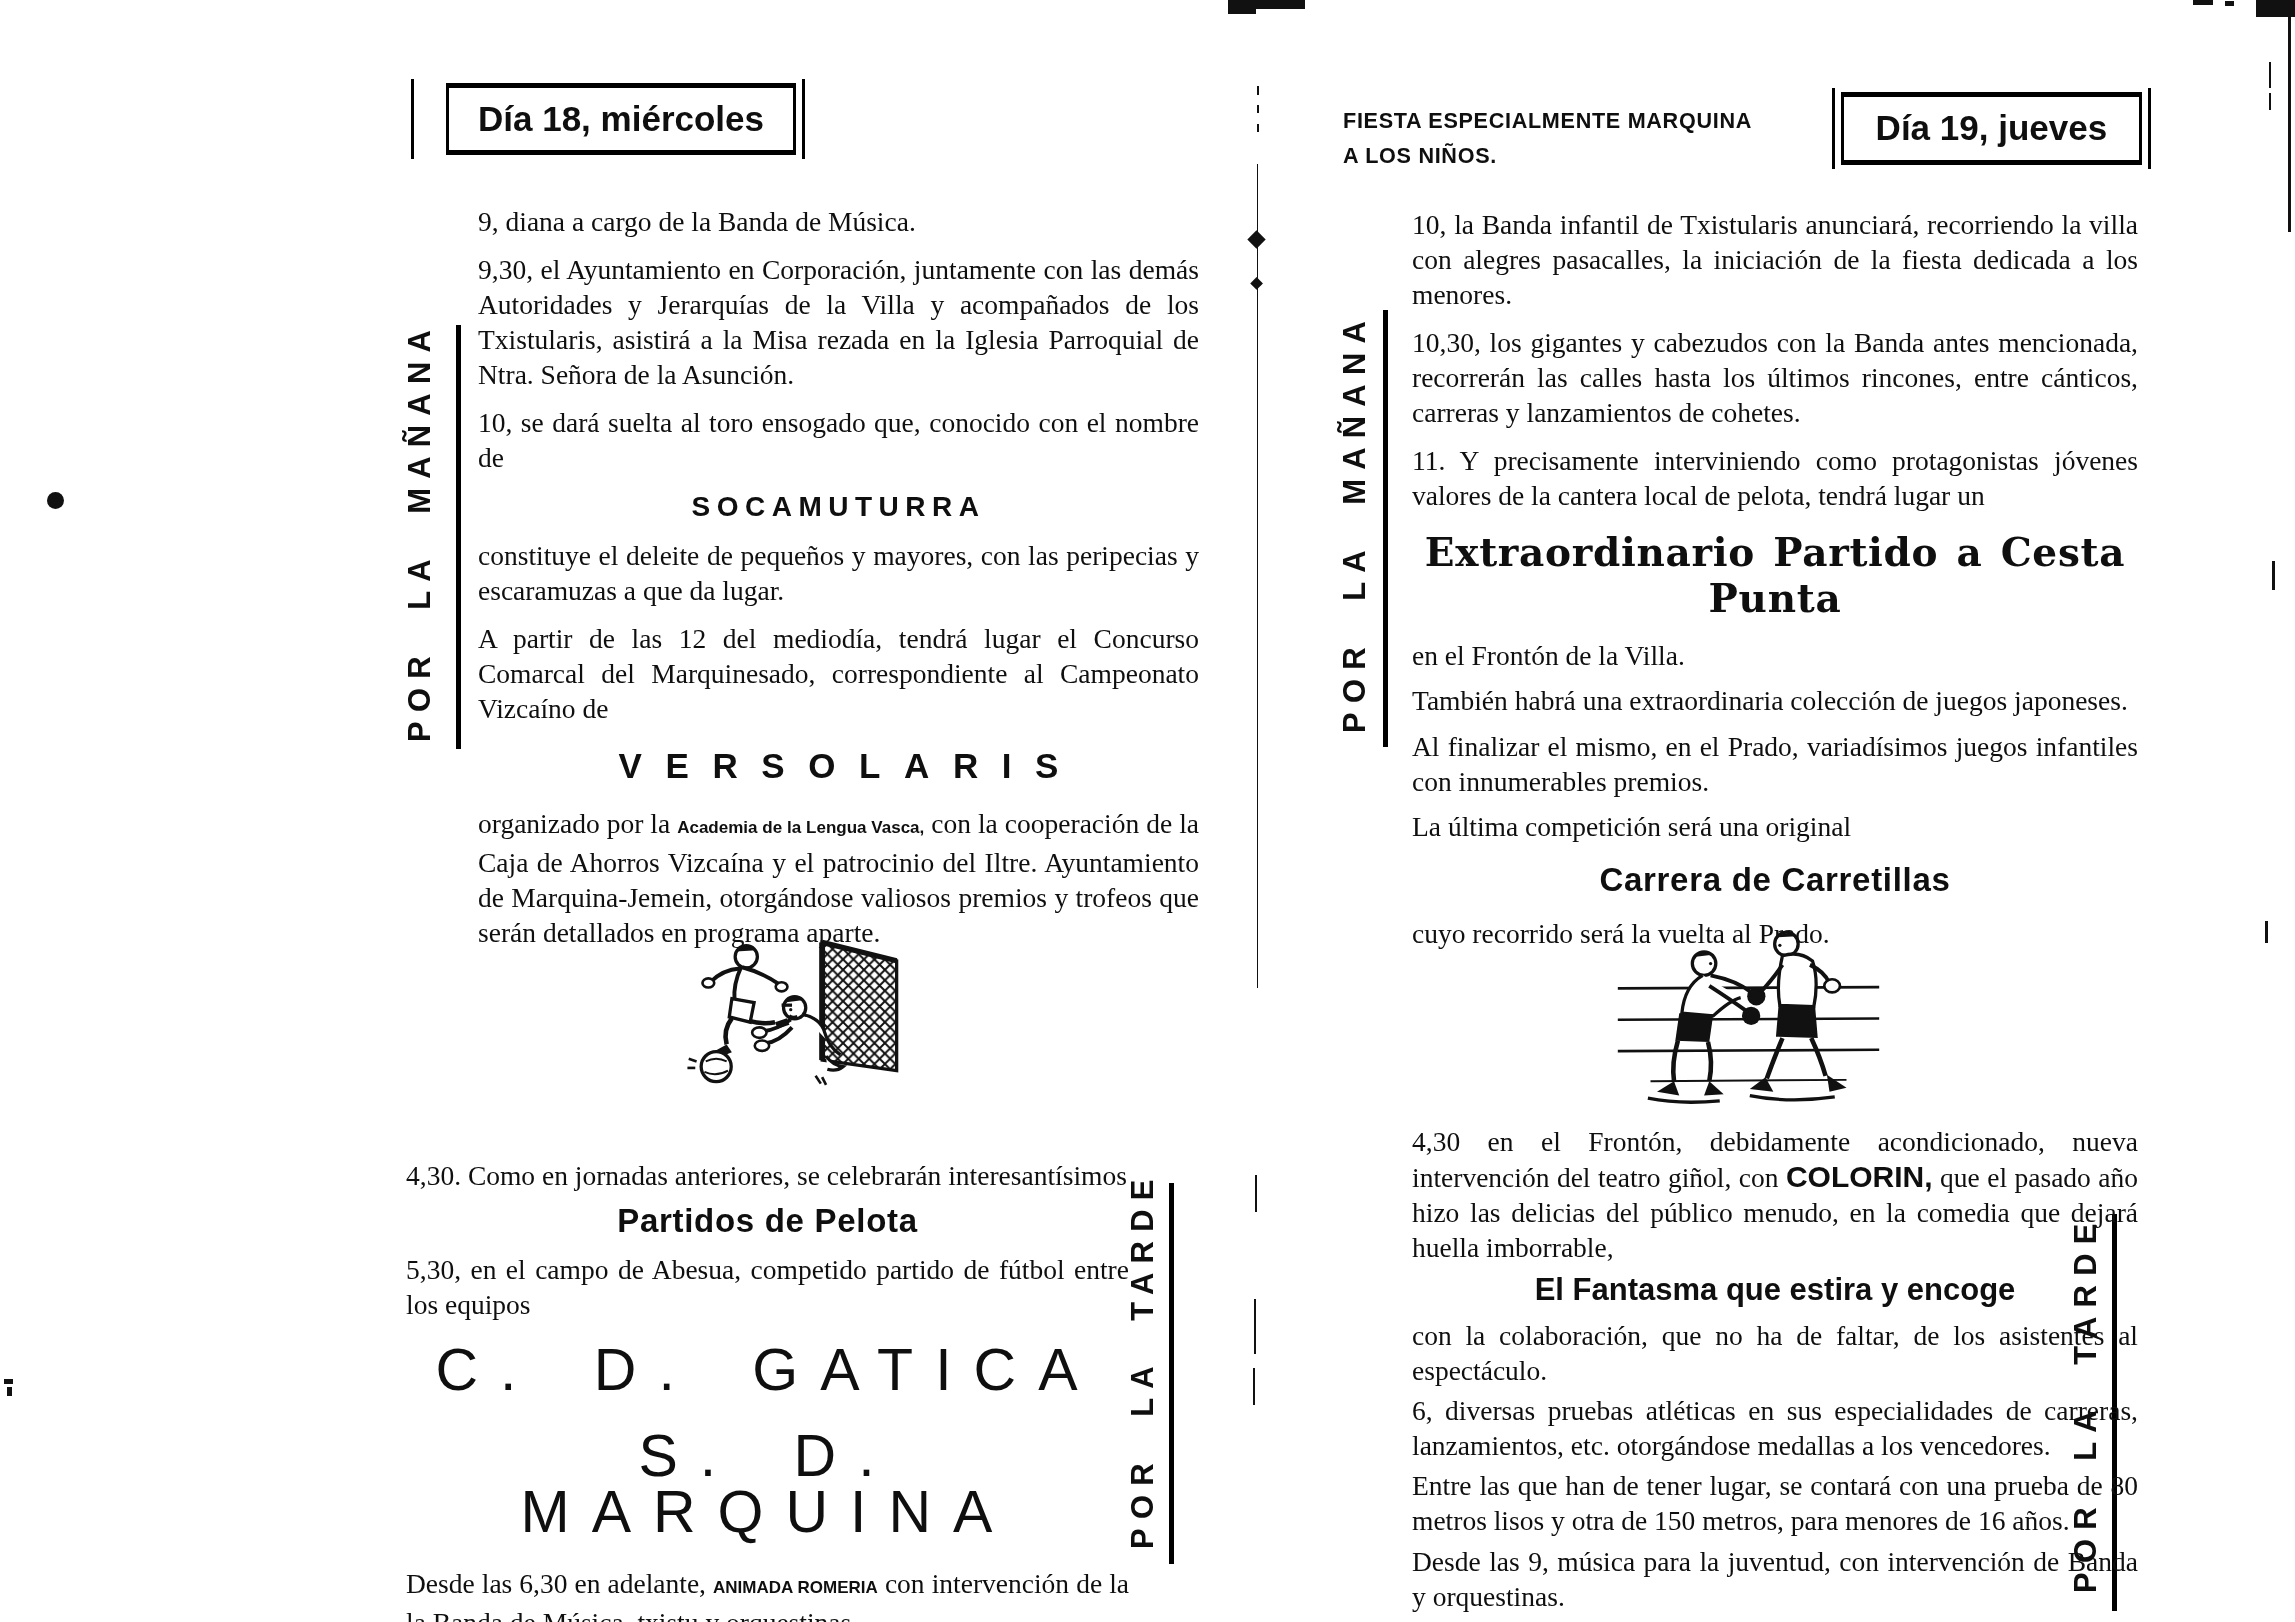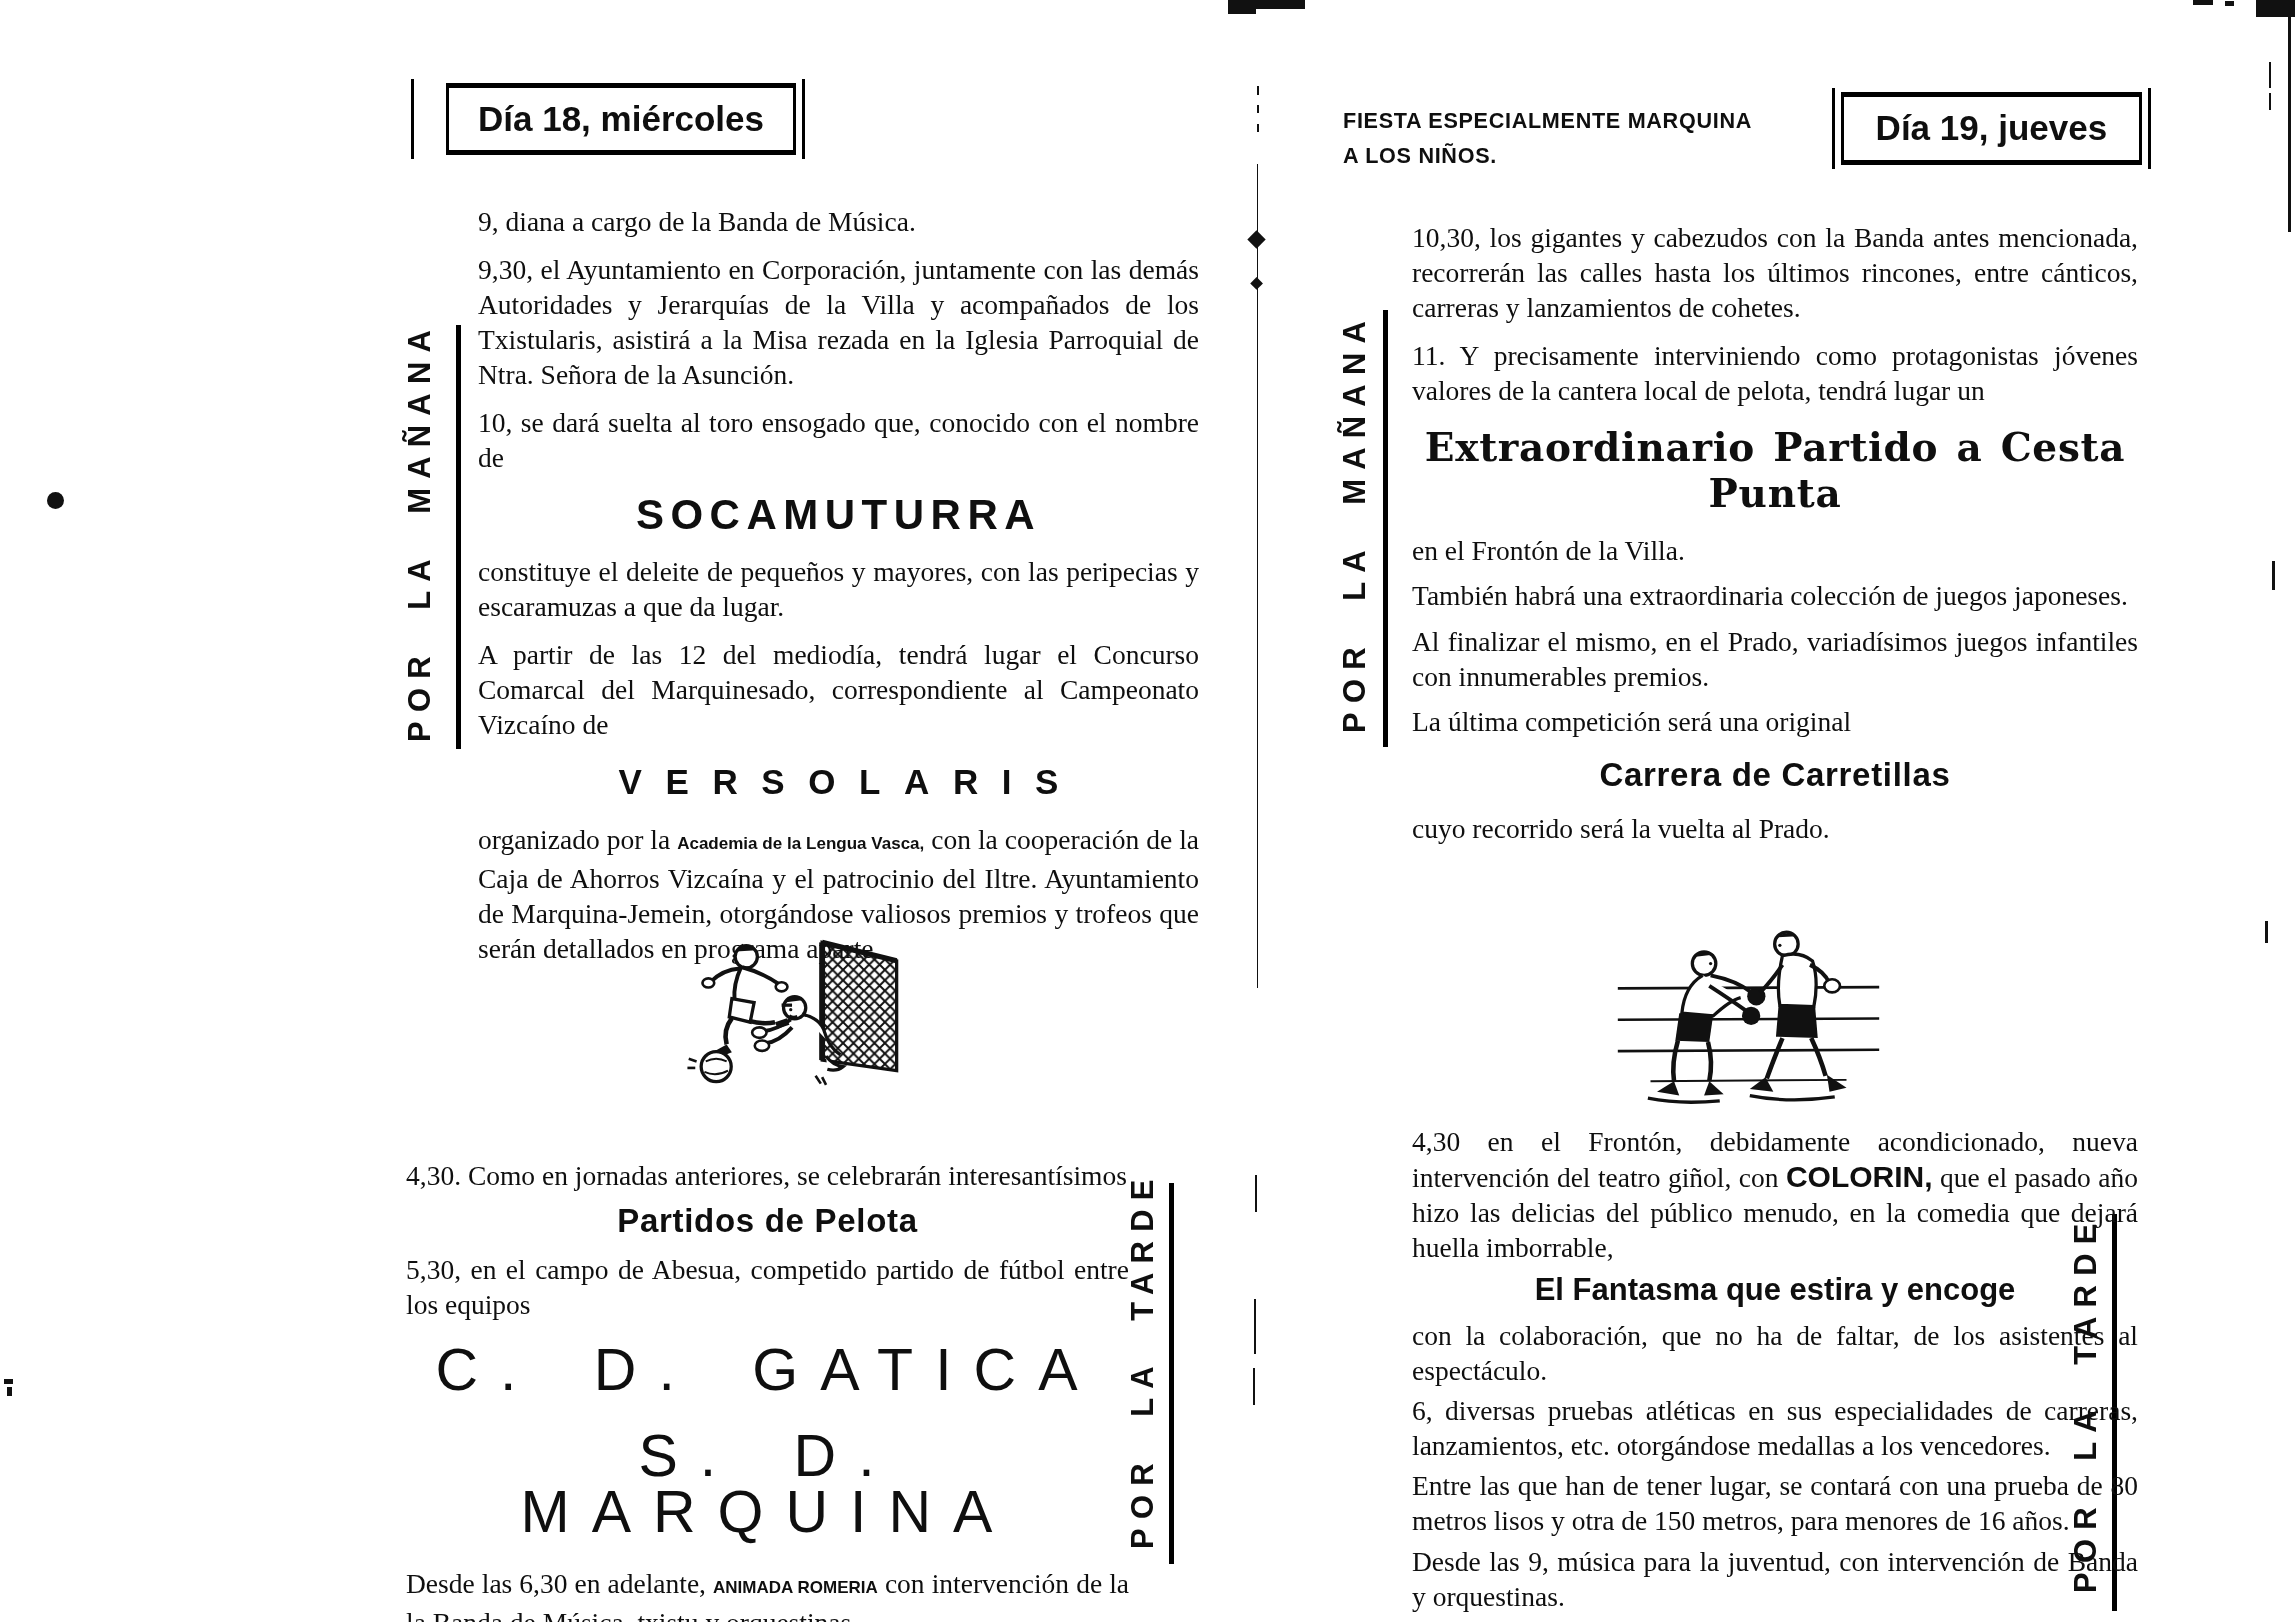--- a/index.html
+++ b/index.html
@@ -8,21 +8,21 @@
 
   
   .body-text{font-size:27.5px;line-height:35px;text-align:justify;margin:0;}
   .body-text.single{text-align:left;}
   .bold-sans{font-family:"Liberation Sans",sans-serif;font-weight:bold;font-size:17px;}
 
   .flow{position:absolute;}
 
   
   .h-sans{font-family:"Liberation Sans",sans-serif;font-weight:bold;text-align:center;margin:0;}
-  .h-soca{font-size:42px;letter-spacing:6.5px;margin:15.7px 0;}
+  .h-soca{font-size:28px;letter-spacing:6.5px;margin:15.7px 0;}
   .h-verso{font-size:35px;letter-spacing:23.6px;margin:19.6px 0;text-indent:23.6px;}
   .h-partidos{font-size:33px;margin:9.2px 0 11.8px 0;letter-spacing:0.7px;}
   .h-carrera{font-size:33px;margin:17px 0;letter-spacing:0.7px;}
   .h-fantasma{font-size:31px;margin:6.5px 0 10.5px 0;}
   .h-extra{font-family:"DejaVu Serif",serif;font-weight:bold;font-size:39px;
            text-align:center;margin:15.7px 0 17px 0;letter-spacing:0.7px;word-spacing:3.9px;}
 
   .team{font-family:"Liberation Sans",sans-serif;font-weight:normal;font-size:59px;
         letter-spacing:22px;word-spacing:17px;text-align:center;line-height:56px;margin:0;}
   .team.first{margin-top:19.6px;}
@@ -153,20 +153,21 @@
     </div>
   </div>
 
   <div class="vlabel" style="left:1332px;top:302px;height:440px;width:46px;">POR LA MAÑANA</div>
   <div class="vrule" style="left:1383px;top:310px;height:437px;"></div>
 
   <div class="vlabel" style="left:2063px;top:1207px;height:393px;width:46px;">POR LA TARDE</div>
   <div class="vrule" style="left:2112px;top:1214px;height:397px;"></div>
 
   <div class="flow" style="left:1412px;top:207px;width:726px;">
+    <p class="body-text">10, la Banda infantil de Txistularis anunciará, recorriendo la villa con alegres pasacalles, la iniciación de la fiesta dedicada a los menores.</p>
     <p class="body-text mt">10,30, los gigantes y cabezudos con la Banda antes mencionada, recorrerán las calles hasta los últimos rincones, entre cánticos, carreras y lanzamientos de cohetes.</p>
     <p class="body-text mt">11. Y precisamente interviniendo como protagonistas jóvenes valores de la cantera local de pelota, tendrá lugar un</p>
     <h2 class="h-extra">Extraordinario Partido a Cesta Punta</h2>
     <p class="body-text single">en el Frontón de la Villa.</p>
     <p class="body-text mt-s single">También habrá una extraordinaria colección de juegos japoneses.</p>
     <p class="body-text mt-s">Al finalizar el mismo, en el Prado, variadísimos juegos infantiles con innumerables premios.</p>
     <p class="body-text mt-s single">La última competición será una original</p>
     <h2 class="h-sans h-carrera">Carrera de Carretillas</h2>
     <p class="body-text single">cuyo recorrido será la vuelta al Prado.</p>
   </div>

